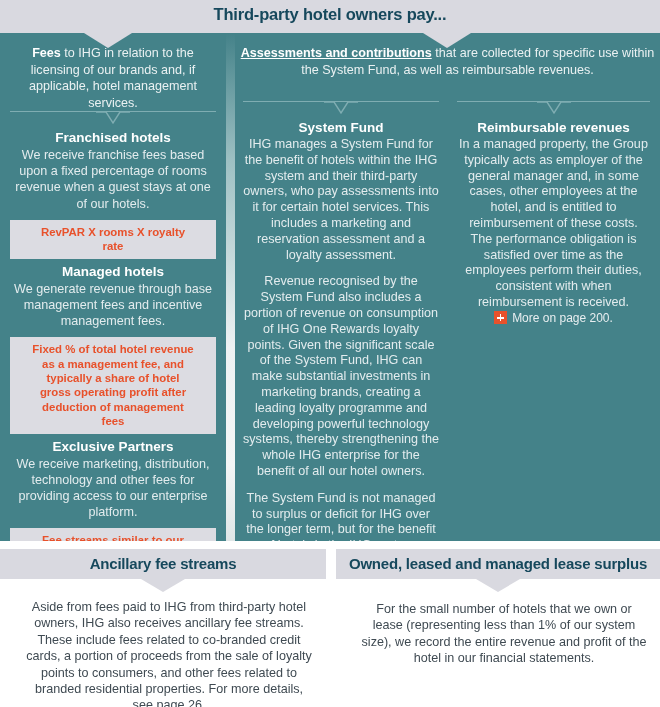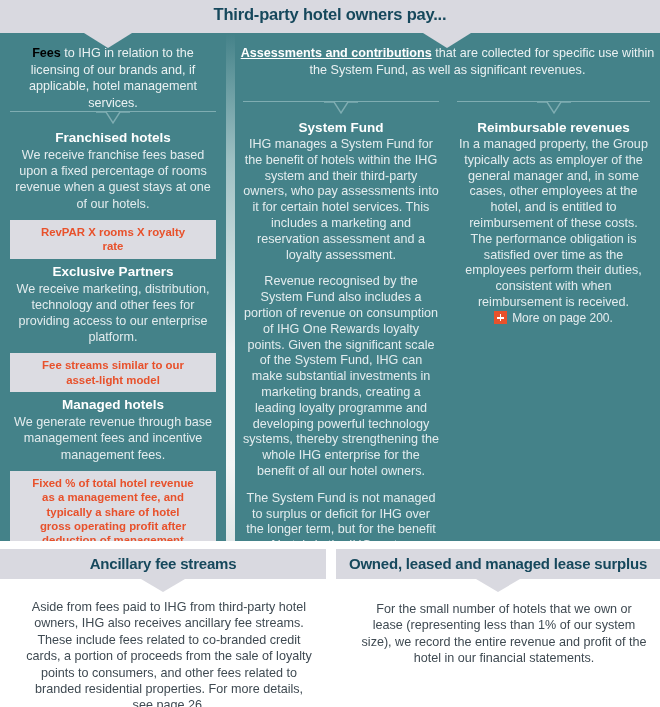--- a/index.html
+++ b/index.html
@@ -50,21 +50,21 @@
   .col{position:absolute;top:0;box-sizing:border-box;}
   .col-left{left:0;width:226px;padding:0 10px;}
   .col-mid{left:235px;width:212px;padding:0 8px;}
   .col-right{left:447px;width:213px;padding:0 10px;}
 
   
   .intro{
     color:#eaf1f2;font-size:12.6px;line-height:16.5px;
     text-align:center;padding-top:12px;
   }
-  .intro b{color:#000000;font-weight:bold;}
+  .intro b{color:#ffffff;font-weight:bold;}
   .intro-wide{
     position:absolute;left:235px;top:0;width:425px;
     color:#eaf1f2;font-size:12.6px;line-height:16.5px;
     text-align:center;padding-top:12px;box-sizing:border-box;
   }
   .intro-wide b{color:#ffffff;font-weight:bold;text-decoration:underline;}
 
   
   .secdiv{position:relative;height:14px;}
   .secdiv .line{
@@ -165,35 +165,35 @@
         </div>
       </div>
 
       <div>
         <div class="sect-title">Franchised hotels</div>
         <div class="sect-body">We receive franchise fees based upon a fixed percentage of rooms revenue when a guest stays at one of our hotels.</div>
         <div class="callout">RevPAR X rooms X royalty rate</div>
       </div>
 
       <div>
+        <div class="sect-title">Managed hotels</div>
+        <div class="sect-body">We generate revenue through base management fees and incentive management fees.</div>
+        <div class="callout">Fixed % of total hotel revenue as a management fee, and typically a share of hotel gross operating profit after deduction of management fees</div>
+      </div>
+
+      <div>
         <div class="sect-title">Exclusive Partners</div>
         <div class="sect-body">We receive marketing, distribution, technology and other fees for providing access to our enterprise platform.</div>
         <div class="callout">Fee streams similar to our asset-light model</div>
       </div>
 
-      <div>
-        <div class="sect-title">Managed hotels</div>
-        <div class="sect-body">We generate revenue through base management fees and incentive management fees.</div>
-        <div class="callout">Fixed % of total hotel revenue as a management fee, and typically a share of hotel gross operating profit after deduction of management fees</div>
-      </div>
-
     </div>
 
     <div class="intro-wide">
-      <b>Assessments and contributions</b><span> that are collected for specific use within the System Fund, as well as significant revenues.</span>
+      <b>Assessments and contributions</b><span> that are collected for specific use within the System Fund, as well as reimbursable revenues.</span>
     </div>
 
     <div class="col col-mid">
       <div style="height:68px"></div>
       <div class="secdiv">
         <div class="line"></div>
         <div class="chev">
           <svg width="34" height="14" viewBox="0 0 34 14">
               <polyline points="0,1 10,1 17,12 24,1 34,1" fill="none" stroke="#7fadb2" stroke-width="1.4"></polyline>
             </svg>

